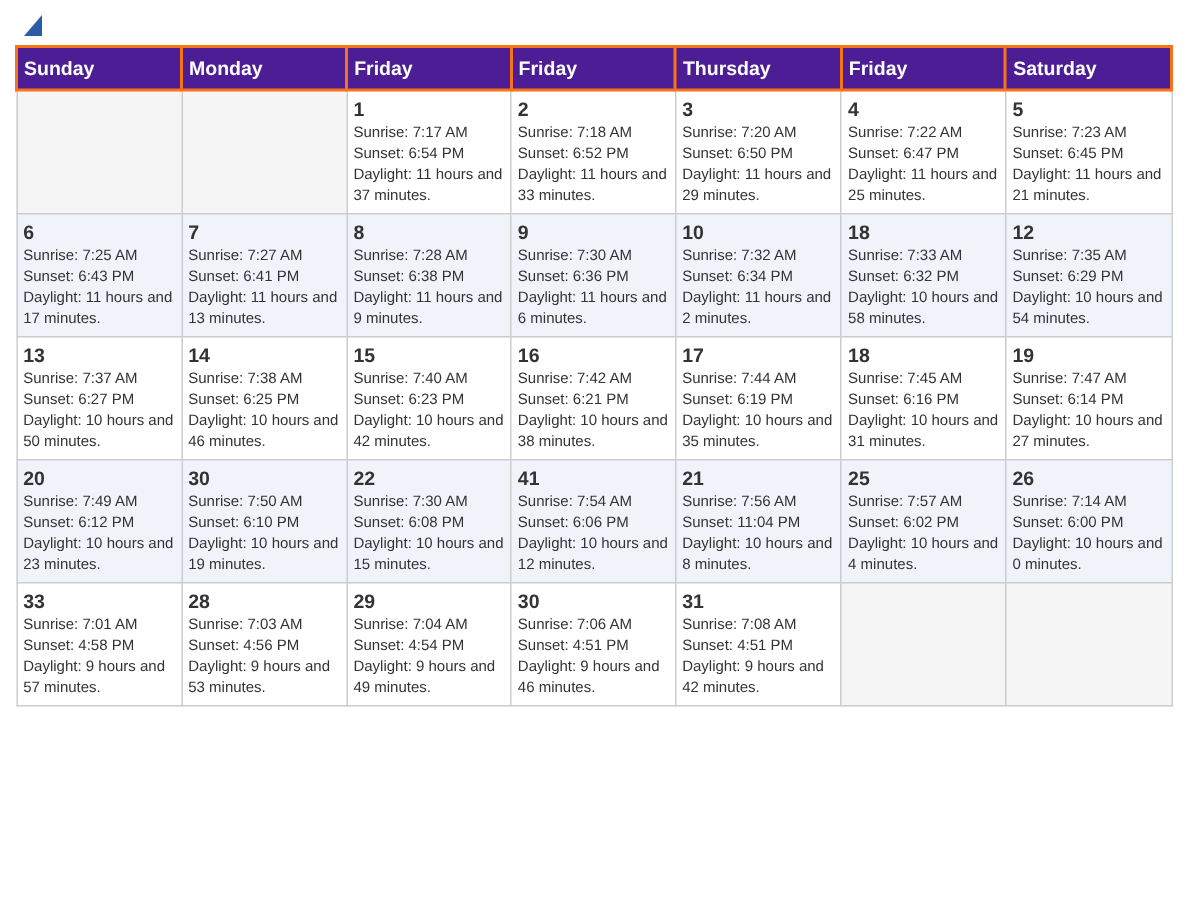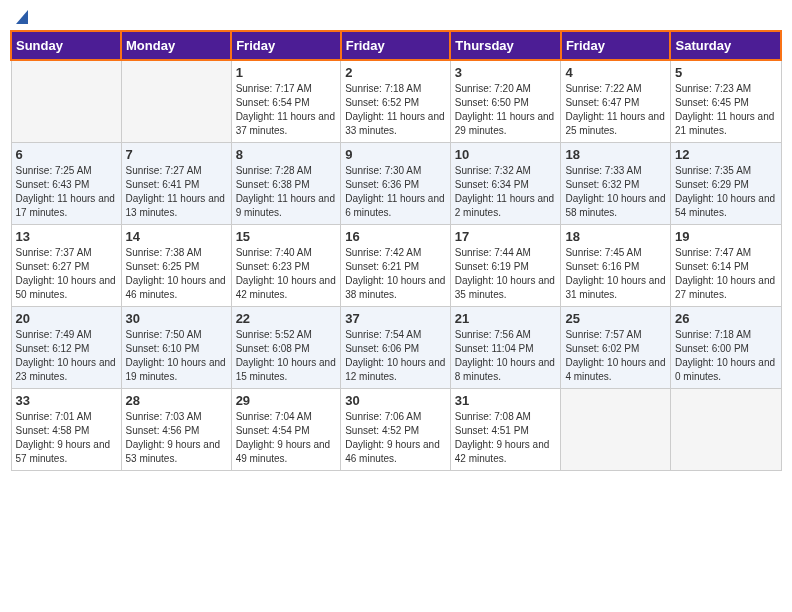--- a/index.html
+++ b/index.html
@@ -263,45 +263,45 @@
 Daylight: 10 hours and 23 minutes.</div>
         </td>
         <td>
           <span class="day-number">30</span>
           <div class="day-info">Sunrise: 7:50 AM
 Sunset: 6:10 PM
 Daylight: 10 hours and 19 minutes.</div>
         </td>
         <td>
           <span class="day-number">22</span>
-          <div class="day-info">Sunrise: 5:52 AM
+          <div class="day-info">Sunrise: 7:30 AM
 Sunset: 6:08 PM
 Daylight: 10 hours and 15 minutes.</div>
         </td>
         <td>
-          <span class="day-number">37</span>
+          <span class="day-number">41</span>
           <div class="day-info">Sunrise: 7:54 AM
 Sunset: 6:06 PM
 Daylight: 10 hours and 12 minutes.</div>
         </td>
         <td>
           <span class="day-number">21</span>
           <div class="day-info">Sunrise: 7:56 AM
 Sunset: 11:04 PM
 Daylight: 10 hours and 8 minutes.</div>
         </td>
         <td>
           <span class="day-number">25</span>
           <div class="day-info">Sunrise: 7:57 AM
 Sunset: 6:02 PM
 Daylight: 10 hours and 4 minutes.</div>
         </td>
         <td>
           <span class="day-number">26</span>
-          <div class="day-info">Sunrise: 7:18 AM
+          <div class="day-info">Sunrise: 7:14 AM
 Sunset: 6:00 PM
 Daylight: 10 hours and 0 minutes.</div>
         </td>
       </tr>
       <tr class="odd-row">
         <td>
           <span class="day-number">33</span>
           <div class="day-info">Sunrise: 7:01 AM
 Sunset: 4:58 PM
 Daylight: 9 hours and 57 minutes.</div>
@@ -314,21 +314,21 @@
         </td>
         <td>
           <span class="day-number">29</span>
           <div class="day-info">Sunrise: 7:04 AM
 Sunset: 4:54 PM
 Daylight: 9 hours and 49 minutes.</div>
         </td>
         <td>
           <span class="day-number">30</span>
           <div class="day-info">Sunrise: 7:06 AM
-Sunset: 4:52 PM
+Sunset: 4:51 PM
 Daylight: 9 hours and 46 minutes.</div>
         </td>
         <td>
           <span class="day-number">31</span>
           <div class="day-info">Sunrise: 7:08 AM
 Sunset: 4:51 PM
 Daylight: 9 hours and 42 minutes.</div>
         </td>
         <td class="empty"></td>
         <td class="empty"></td>

